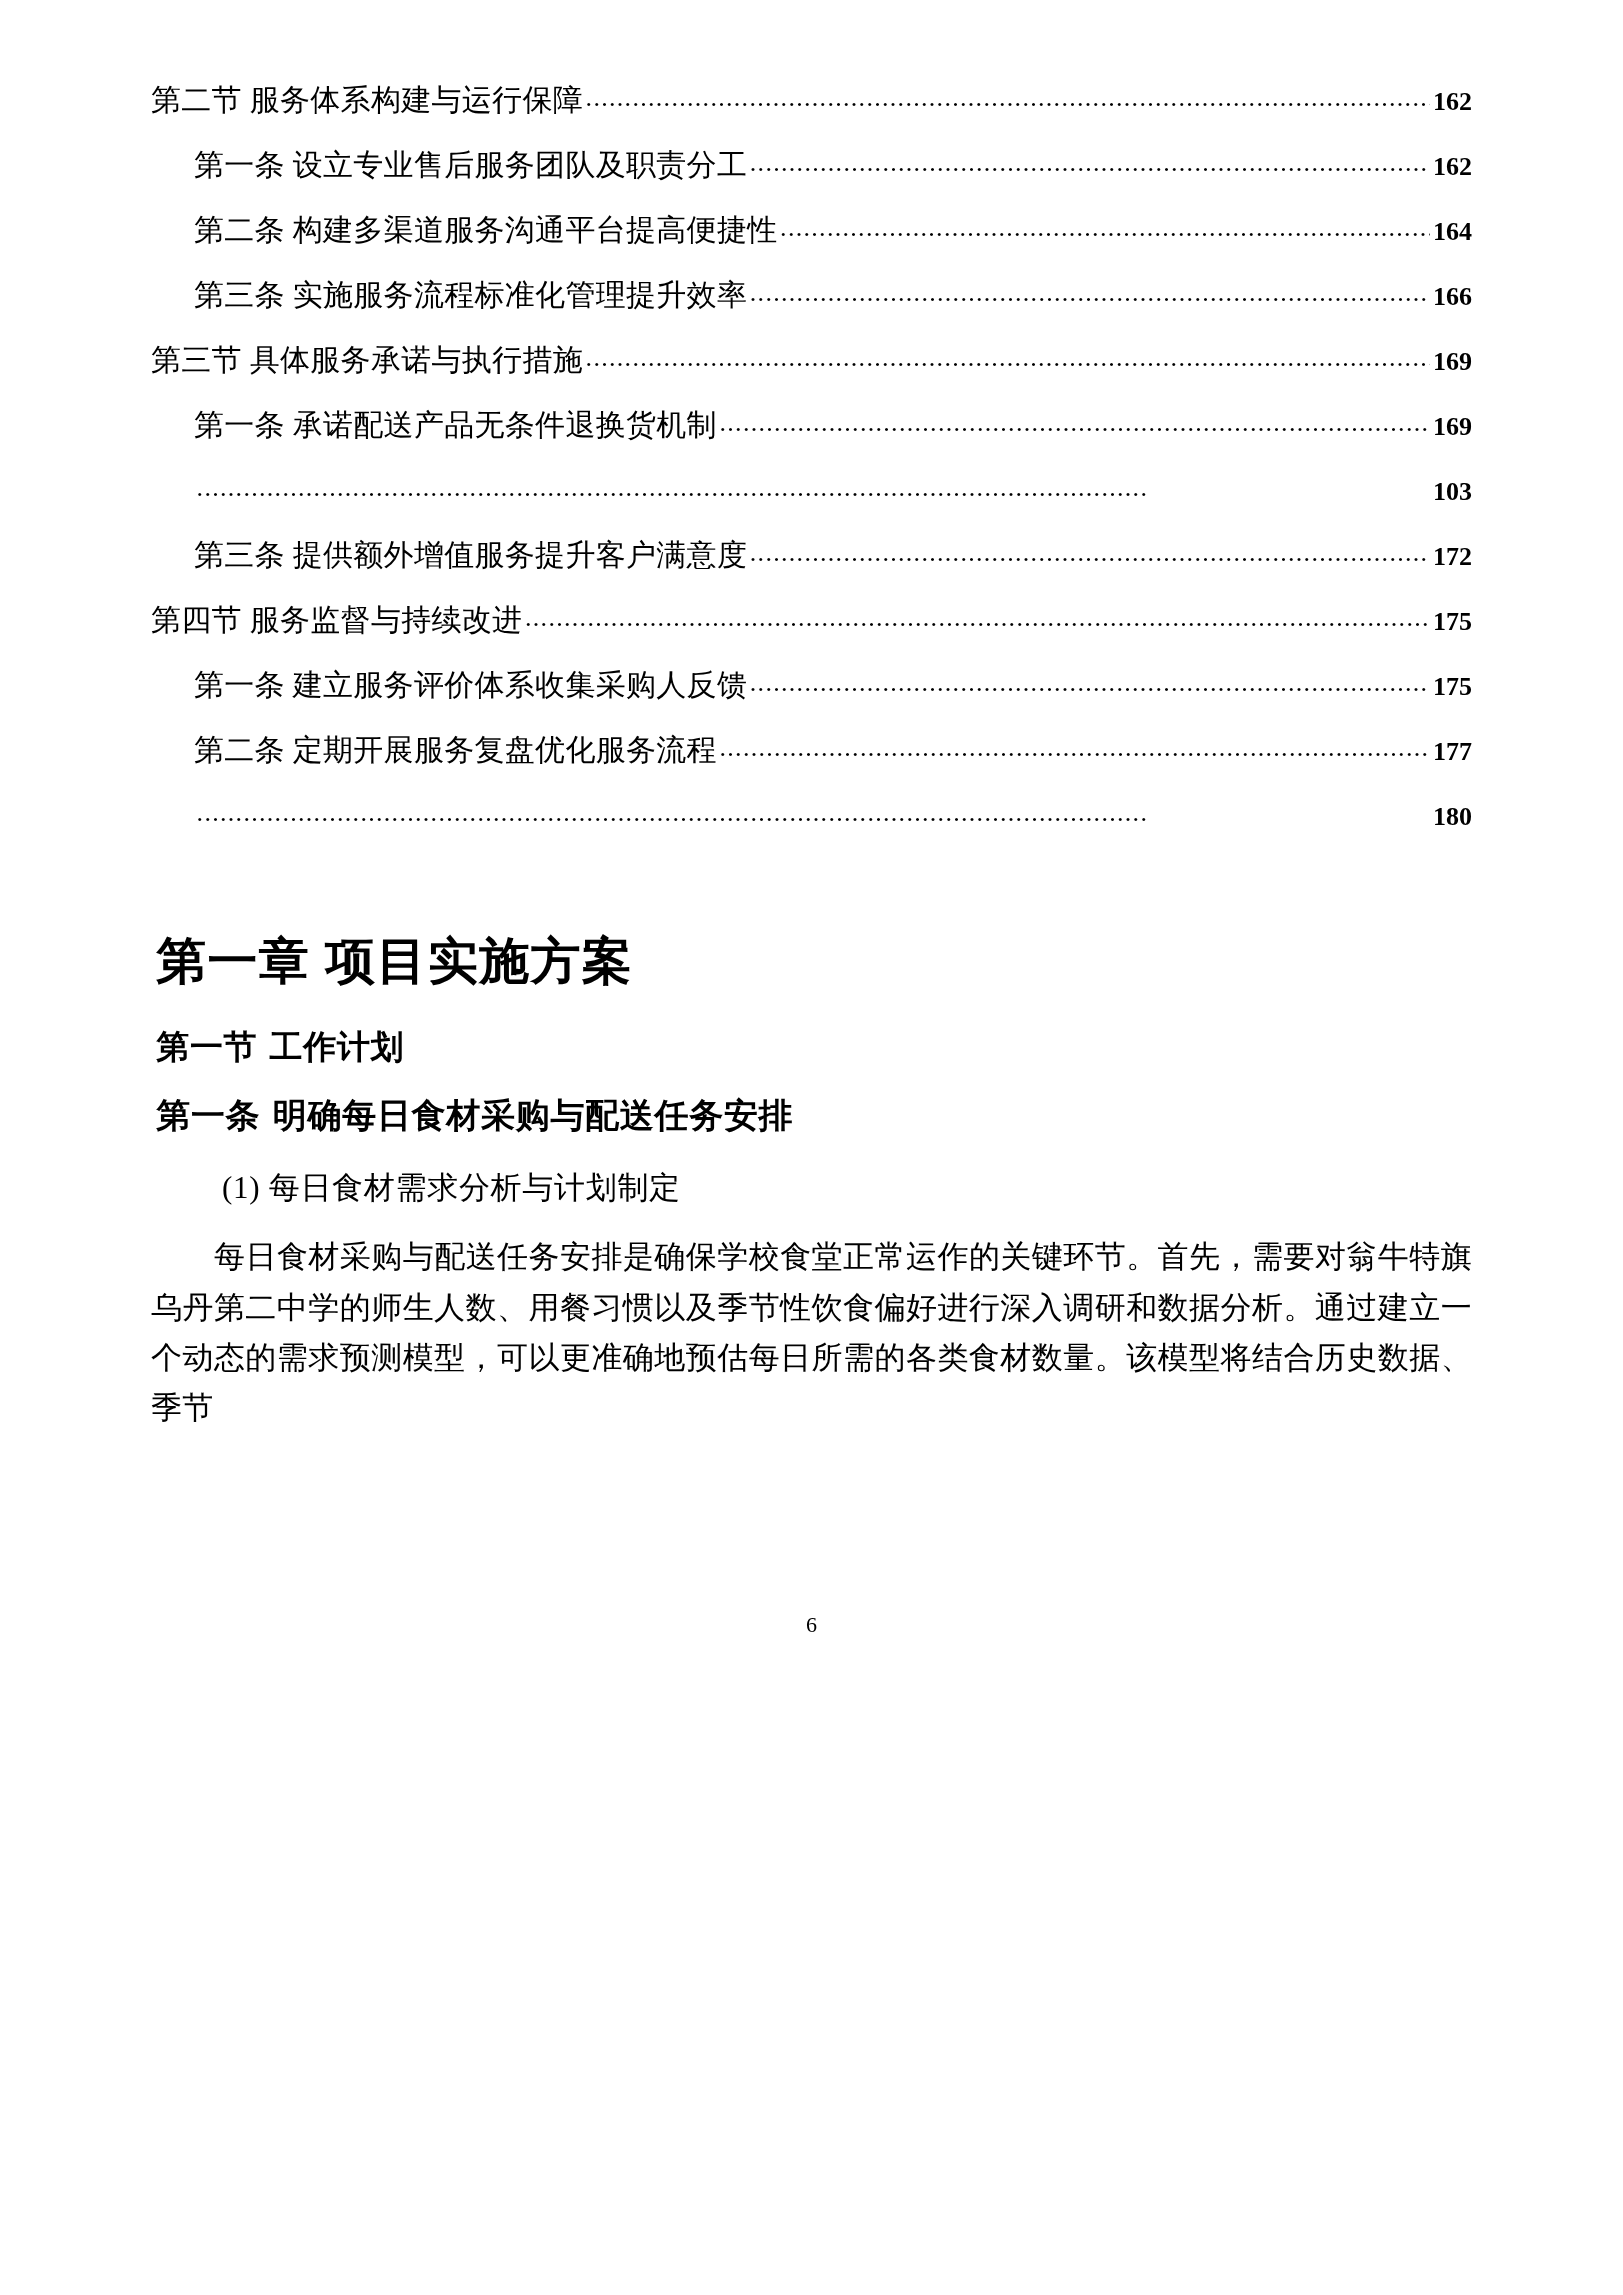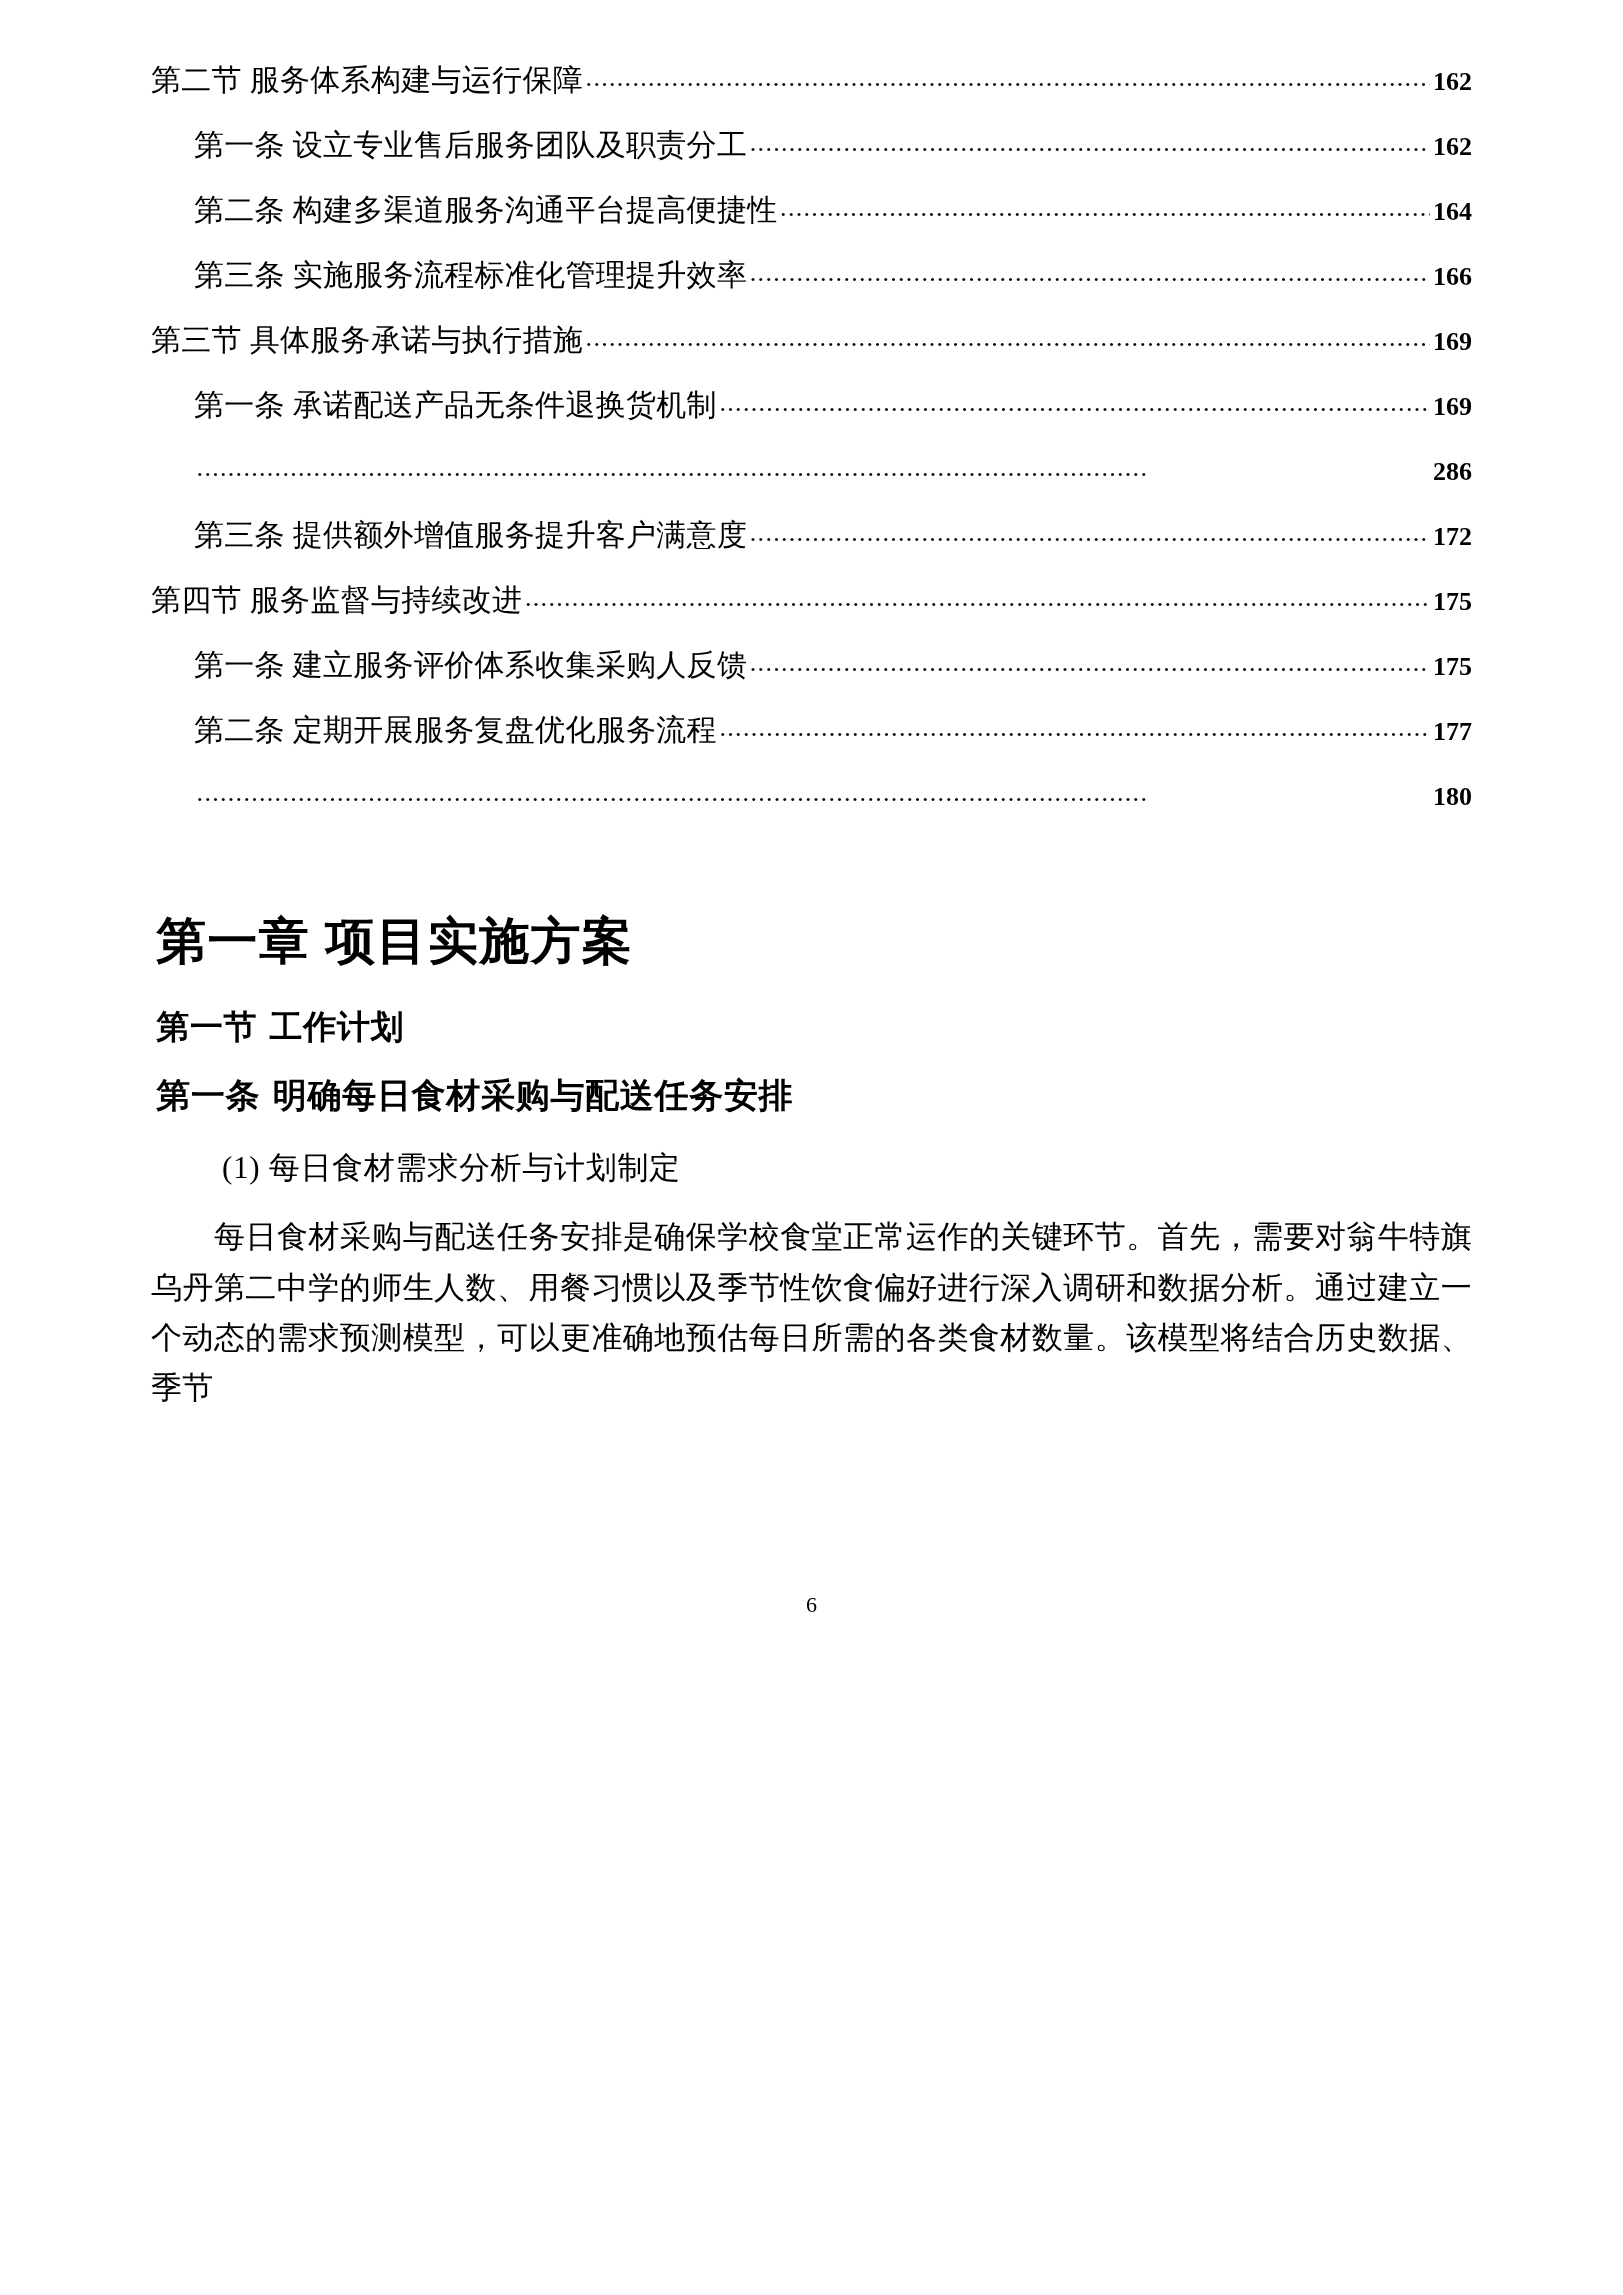--- a/index.html
+++ b/index.html
@@ -12,20 +12,21 @@
     color: #000000;
   }
   .page {
     width: 1623px;
     height: 1676px;
     position: relative;
     box-sizing: border-box;
     padding: 39px 151px 0 151px;
     background: #ffffff;
     overflow: hidden;
+    margin-top: 20px;
   }
 
   
   .toc {
     margin-top: 26px;
   }
   .toc-entry {
     display: flex;
     align-items: flex-end;
     font-size: 30px;
@@ -144,21 +145,21 @@
     </div>
 
     <div class="toc-entry lvl-art">
       <span class="txt">第一条  承诺配送产品无条件退换货机制</span>
       <span class="dots">..........................................................................................................................</span>
       <span class="pg">169</span>
     </div>
 
     <div class="toc-entry lvl-art">
       <span class="dots">..........................................................................................................................</span>
-      <span class="pg">286</span>
+      <span class="pg">103</span>
     </div>
 
     <div class="toc-entry lvl-art">
       <span class="txt">第三条  提供额外增值服务提升客户满意度</span>
       <span class="dots">..........................................................................................................................</span>
       <span class="pg">172</span>
     </div>
 
     <div class="toc-entry lvl-sec">
       <span class="txt">第四节  服务监督与持续改进</span>

